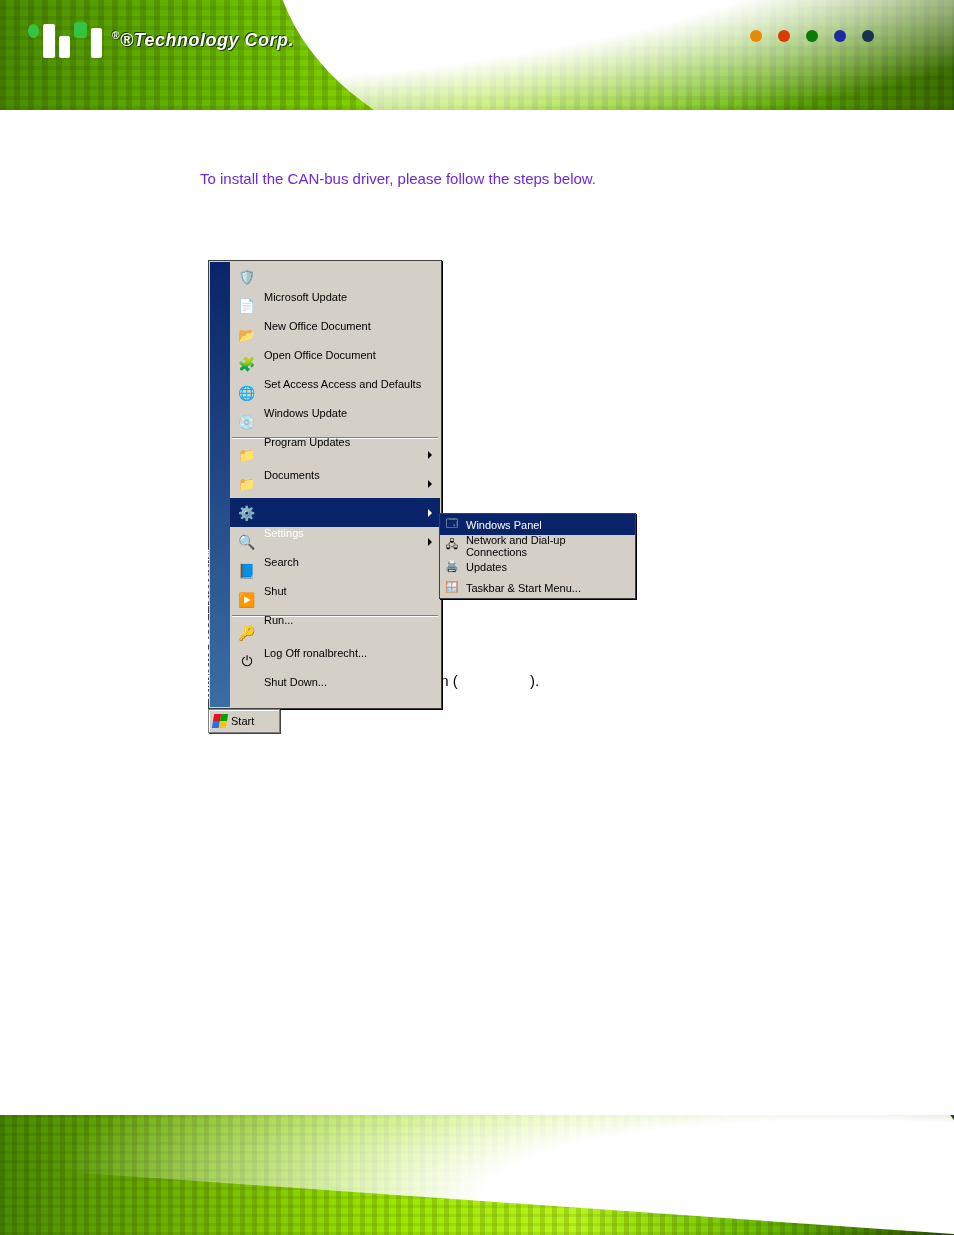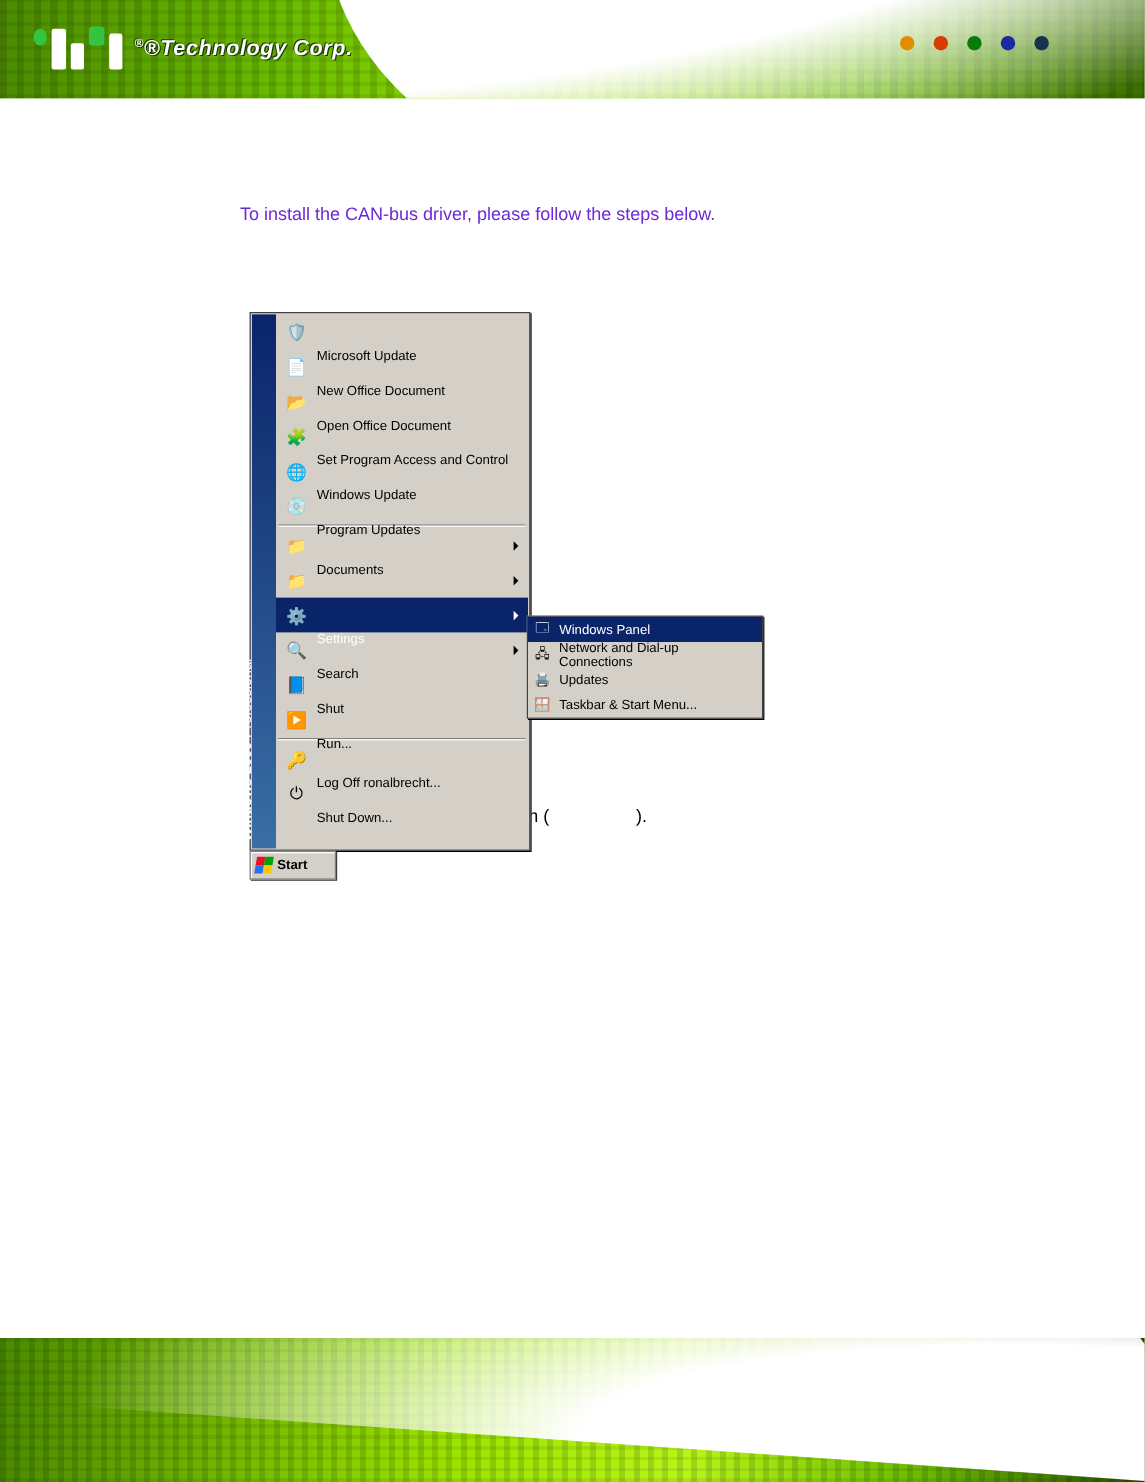--- a/index.html
+++ b/index.html
@@ -10,21 +10,21 @@
     background: #fff;
     font-family: Tahoma, Arial, sans-serif;
     position: relative;
     overflow: hidden;
   }
 
   
   .top-banner {
     position: absolute;
     top: 0; left: 0;
-    width: 100%; height: 82px;
+    width: 100%; height: 110px;
     background:
       linear-gradient(90deg, #4b8b00 0%, #6bbd00 25%, #9be400 50%, #6bbd00 75%, #3b6e00 100%);
     overflow: hidden;
   }
   .top-banner::before {
     content: "";
     position: absolute;
     inset: 0;
     background:
       repeating-linear-gradient(90deg, rgba(0,0,0,.25) 0 6px, rgba(0,0,0,0) 6px 14px),
@@ -208,21 +208,21 @@
   .taskbar {
     position: absolute;
     left: 0; top: 449px;
     width: 62px; height: 22px;
     background: #d4d0c8;
     border: 1px solid #808080;
     box-shadow: inset 1px 1px 0 #fff, 1px 1px 0 #404040;
     display: flex; align-items: center;
     padding: 0 4px;
     font-size: 11px;
-    font-weight: 700;
+    font-weight: 400;
   }
   .taskbar .flag {
     width: 14px; height: 14px; margin-right: 4px;
     display: grid; grid-template-columns: 1fr 1fr; grid-template-rows: 1fr 1fr;
     transform: skewX(-10deg);
   }
   .taskbar .flag i:nth-child(1){background:#e81123}
   .taskbar .flag i:nth-child(2){background:#00a300}
   .taskbar .flag i:nth-child(3){background:#2672ec}
   .taskbar .flag i:nth-child(4){background:#ffc40d}
@@ -309,21 +309,21 @@
         <div class="menu-item">
           <span class="mi-icon" style="font-size: 14px;">📄</span>
           <span class="mi-label">New Office Document</span>
         </div>
         <div class="menu-item">
           <span class="mi-icon" style="font-size: 14px;">📂</span>
           <span class="mi-label">Open Office Document</span>
         </div>
         <div class="menu-item">
           <span class="mi-icon" style="font-size: 14px;">🧩</span>
-          <span class="mi-label">Set Program Access and Control</span>
+          <span class="mi-label">Set Access Access and Defaults</span>
         </div>
         <div class="menu-item">
           <span class="mi-icon" style="font-size: 14px;">🌐</span>
           <span class="mi-label">Windows Update</span>
         </div>
         <div class="menu-item">
           <span class="mi-icon" style="font-size: 14px;">💿</span>
           <span class="mi-label">Program Updates</span>
         </div>
         <div class="menu-sep"></div>

